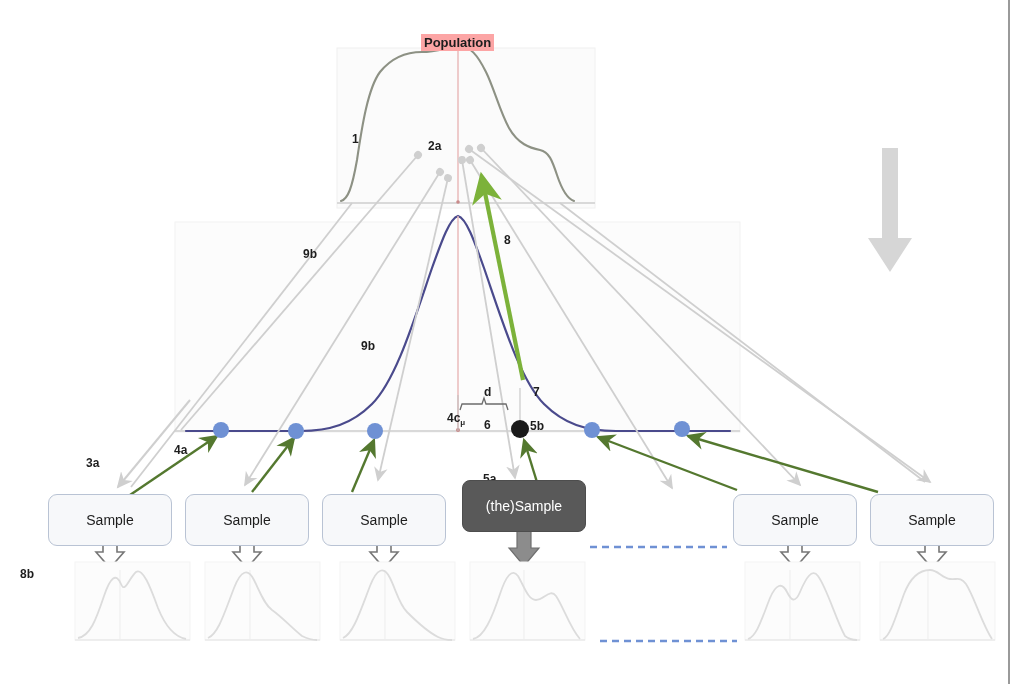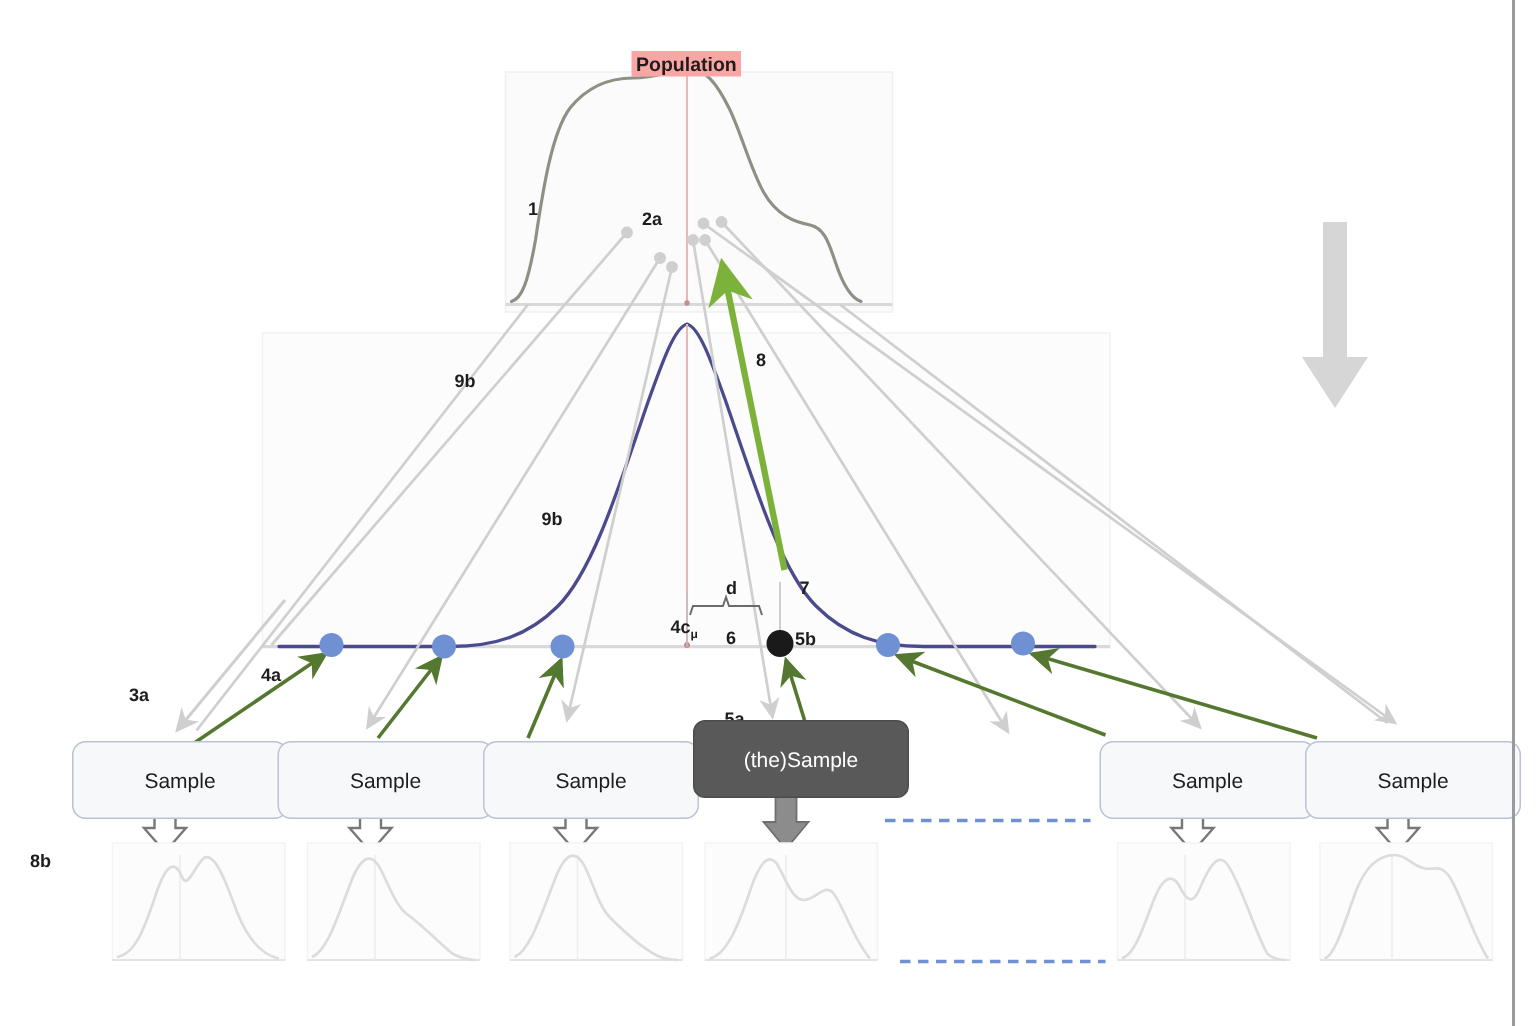--- a/index.html
+++ b/index.html
@@ -54,21 +54,21 @@
     position: absolute;
     left: 832px; top: 72px;
     width: 170px;
     font-size: 21px;
     color: #bfbfbf;
     line-height: 1.35;
     white-space: pre-line;
   }
   .sample-box {
     position: absolute;
-    width: 144px; height: 52px;
+    width: 124px; height: 52px;
     border: 1.3px solid #b9c3d4;
     border-radius: 9px;
     background: #f7f8fa;
     display: flex;
     align-items: center;
     justify-content: center;
     font-size: 14px;
     color: #1d1d1d;
     font-family: "Liberation Sans", sans-serif;
   }

